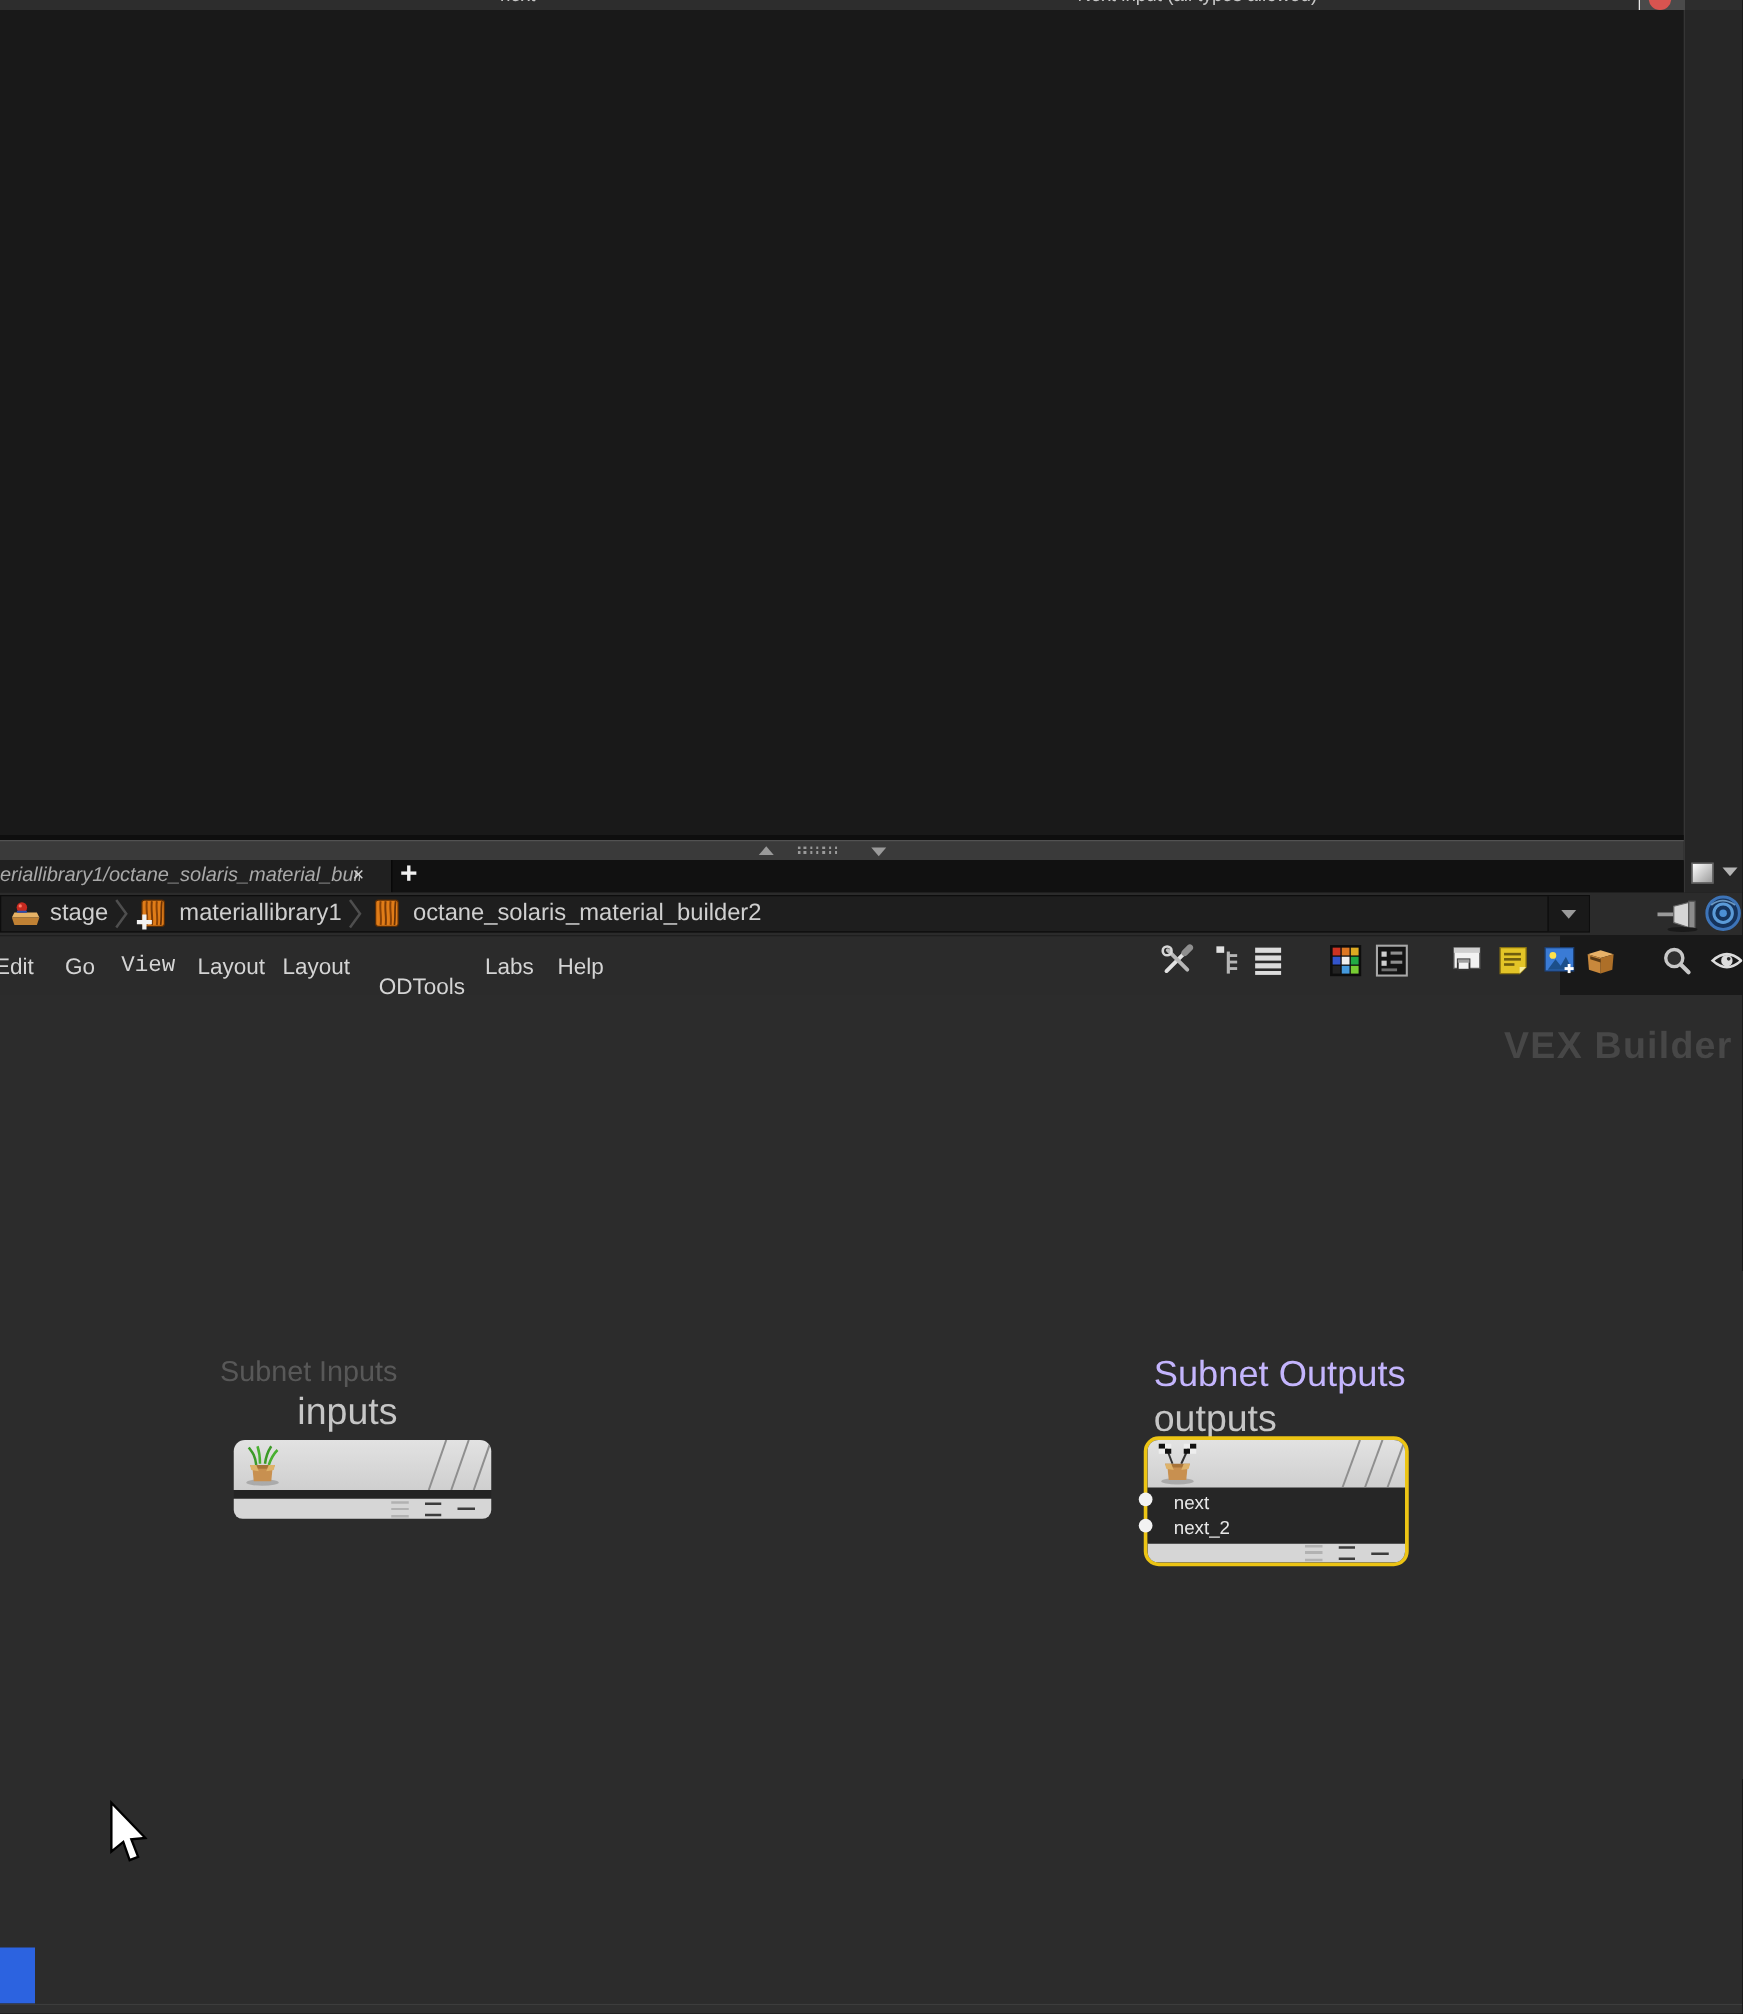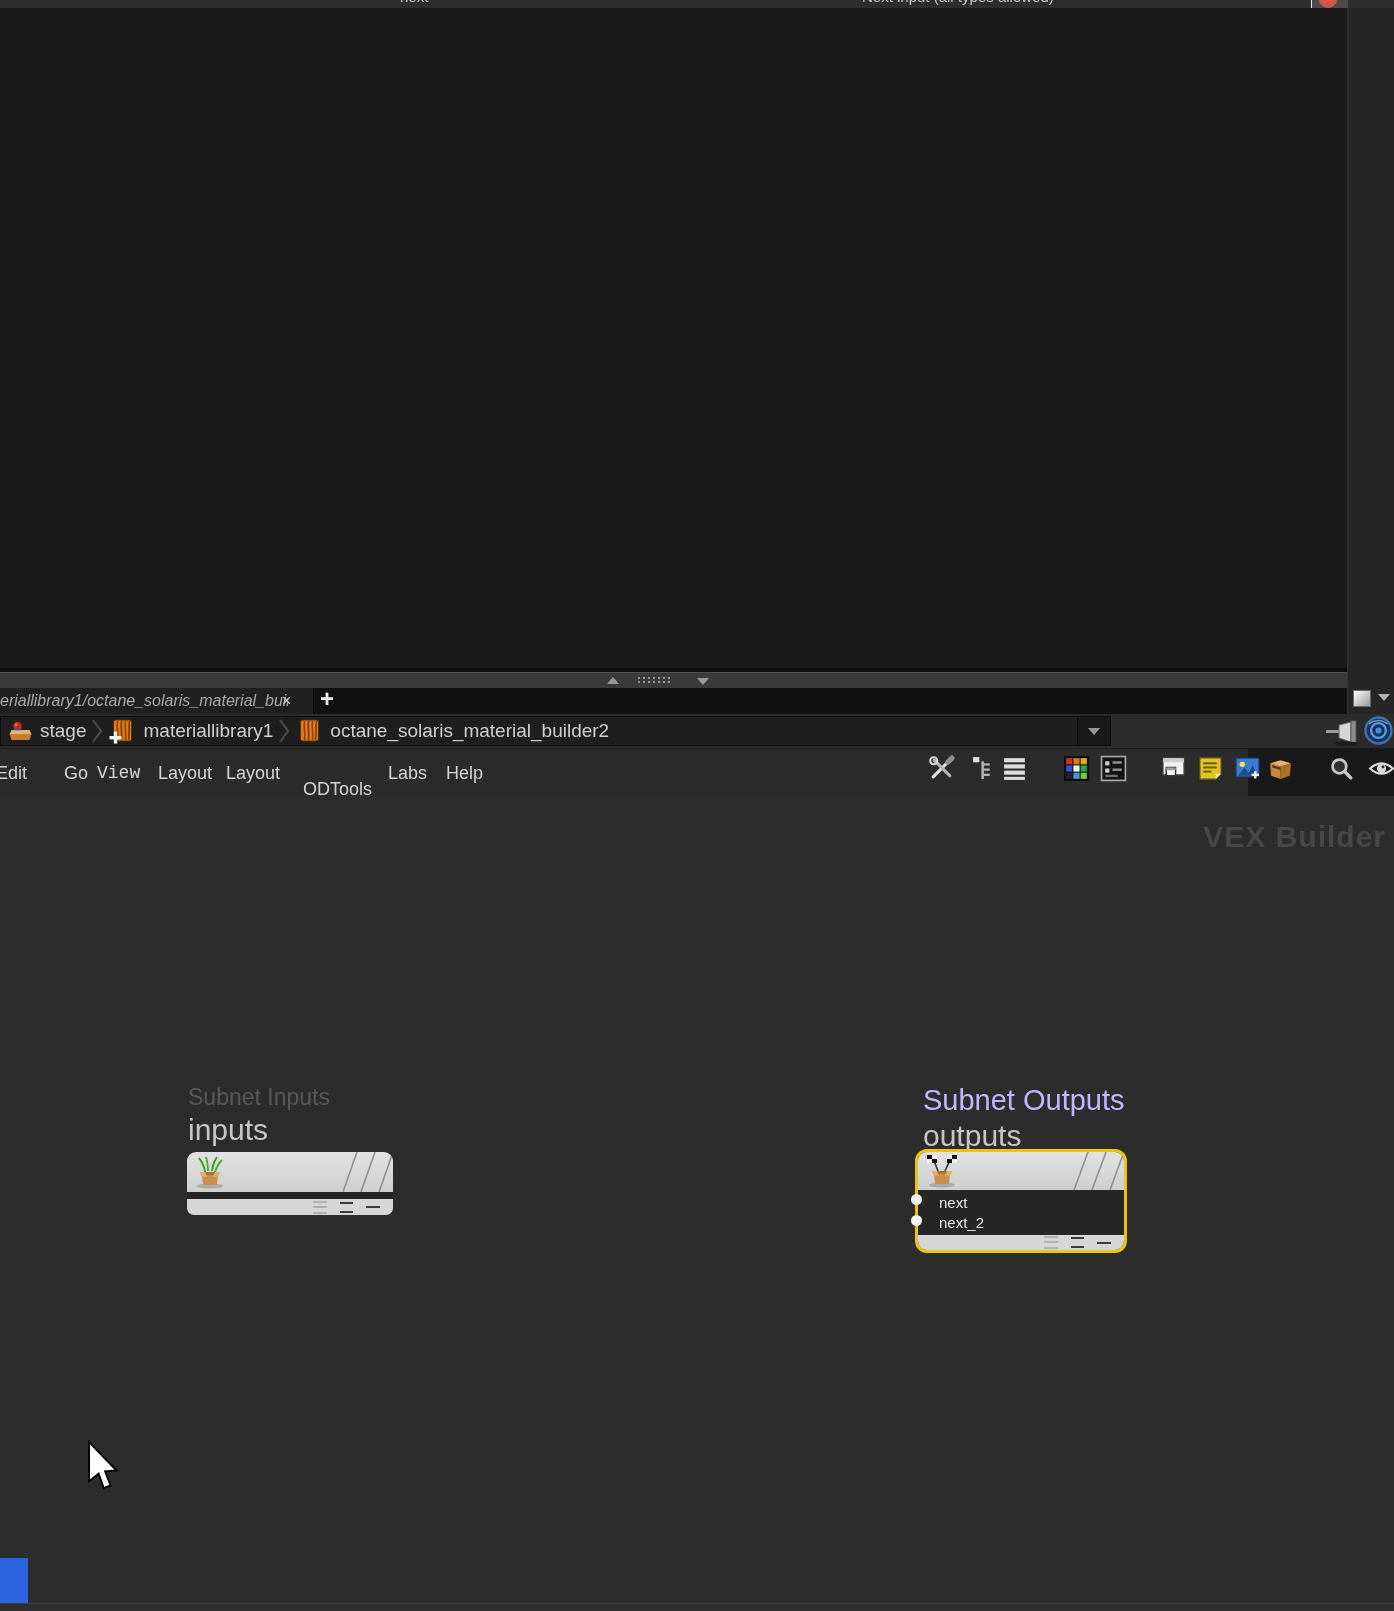--- a/index.html
+++ b/index.html
@@ -59,21 +59,21 @@
                    width:288px;display:inline-block;">eriallibrary1/octane_solaris_material_buil…</span>
       <span style="color:#cfcfcf;font-size:16px;margin-left:-6px;">×</span>
     </div>
     <span class="abs" style="left:320px;top:-3px;font-size:24px;font-weight:bold;color:#f0f0f0;">+</span>
   </div>
   <div class="abs" style="left:1353px;top:690px;width:16px;height:15px;border:1px solid #6a6a6a;
               background:linear-gradient(135deg,#ffffff,#9a9a9a);"></div>
   <div class="tri-down abs" style="left:1378px;top:694px;border-top-color:#b4b4b4;"></div>
 
   <div class="abs" style="left:0;top:714px;width:1394px;height:34px;background:#2b2b2b;">
-    <div class="abs" style="left:0;top:2px;width:1111px;height:30px;background:#1e1e1e;border:1px solid #0d0d0d;
+    <div class="abs" style="left:0;top:2px;width:1272px;height:30px;background:#1e1e1e;border:1px solid #0d0d0d;
                 box-sizing:border-box;display:flex;align-items:center;">
 
       <div class="crumb" style="margin-left:6px;">
         <svg width="27" height="26" viewBox="0 0 26 26">
           <polygon points="4,12 22,12 24,16 2,16" fill="#e7b366"></polygon>
           <polygon points="2,16 24,16 22,22 4,22" fill="#c08134"></polygon>
           <circle cx="10" cy="8" r="4.2" fill="#c62a20"></circle>
           <circle cx="8.7" cy="6.7" r="1.3" fill="#ff7a66"></circle>
           <rect x="6" y="10.6" width="8" height="1.6" fill="#2a4fae"></rect>
         </svg>
@@ -126,21 +126,21 @@
     <svg class="abs" style="left:1363px;top:1px;" width="31" height="31" viewBox="0 0 31 31">
       <circle cx="15.5" cy="15.5" r="13" fill="#15335c" stroke="#3d74b8" stroke-width="2.4"></circle>
       <circle cx="15.5" cy="15.5" r="7.4" fill="none" stroke="#5b9bd8" stroke-width="2.4"></circle>
       <circle cx="15.5" cy="15.5" r="3" fill="#4b8fd4"></circle>
       <path d="M6,9 Q15,2 25,9" stroke="#8fc0ea" stroke-width="1.4" fill="none" opacity="0.7"></path>
     </svg>
   </div>
 
   <div class="abs" style="left:0;top:748px;width:1248px;height:48px;background:#2b2b2b;border-top:1px solid #1f1f1f;box-sizing:border-box;">
     <span class="menu-item" style="left:-4px;">Edit</span>
-    <span class="menu-item" style="left:64px;">Go</span>
+    <span class="menu-item" style="left:52px;">Go</span>
     <span class="menu-item" style="left:97px;font-family:Liberation Mono, monospace;">View</span>
     <span class="menu-item" style="left:158px;">Layout</span>
     <span class="menu-item" style="left:226px;">Layout</span>
     <span class="menu-item" style="left:303px;margin-top:16px;">ODTools</span>
     <span class="menu-item" style="left:388px;">Labs</span>
     <span class="menu-item" style="left:446px;text-align:right;">Help</span>
 
     <svg class="tb-icon" style="left:928px;" viewBox="0 0 26 26">
       <path d="M5,21 L19,7" stroke="#e2e2e2" stroke-width="3" stroke-linecap="round"></path>
       <path d="M19,7 L23,3" stroke="#8f8f8f" stroke-width="5" stroke-linecap="round"></path>
@@ -214,21 +214,21 @@
       <path d="M2,13 Q13,3 24,13 Q13,23 2,13 Z" fill="none" stroke="#dcdcdc" stroke-width="2"></path>
       <circle cx="13" cy="13" r="4.4" fill="#dcdcdc"></circle>
       <circle cx="14.4" cy="11.6" r="1.4" fill="#2b2b2b"></circle>
     </svg>
   </div>
 
   <div class="abs" style="left:0;top:796px;width:1394px;height:807px;background:#2c2c2c;overflow:hidden;">
 
     <div class="abs" style="right:8px;top:24px;font-size:30px;font-weight:bold;color:#474747;letter-spacing:1px;">VEX Builder</div>
 
-    <div class="abs" style="left:188px;top:288px;">
+    <div class="abs" style="left:176px;top:288px;text-align:right;">
       <div style="font-size:23px;color:#585858;">Subnet Inputs</div>
       <div style="font-size:30px;color:#c6c6c6;margin-top:2px;">inputs</div>
     </div>
     <div class="abs" style="left:187px;top:356px;width:206px;height:63px;">
       <div class="node-header" style="width:206px;height:40px;border-radius:9px 9px 0 0;">
         <svg class="abs" style="left:5px;top:2px;" width="36" height="36" viewBox="0 0 36 36">
           <ellipse cx="18" cy="32" rx="13" ry="2.6" fill="#9a9a9a" opacity="0.7"></ellipse>
           <path d="M13,18 C12,10 10,8 7,4" stroke="#3c9a28" stroke-width="2" fill="none"></path>
           <path d="M16,17 C16,9 15,6 14,3" stroke="#48b030" stroke-width="2" fill="none"></path>
           <path d="M20,17 C21,9 23,6 25,3" stroke="#3c9a28" stroke-width="2" fill="none"></path>

